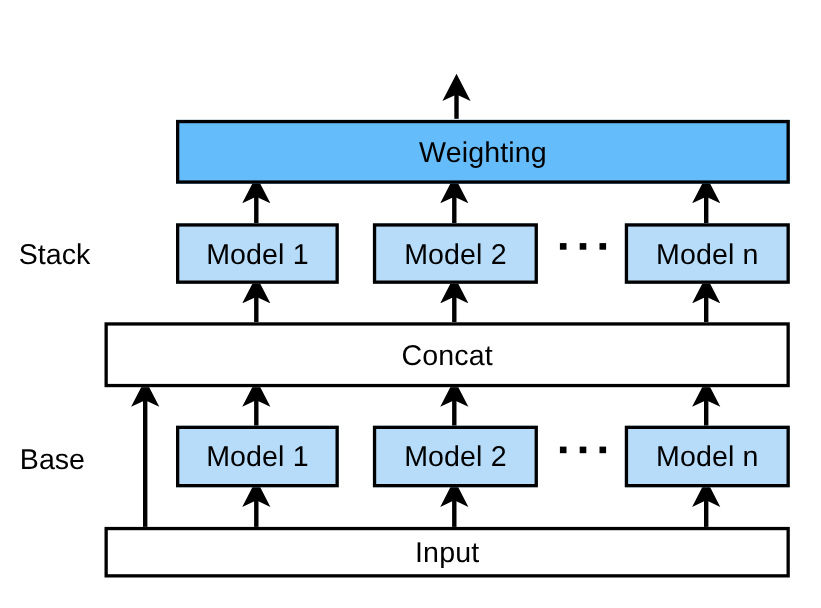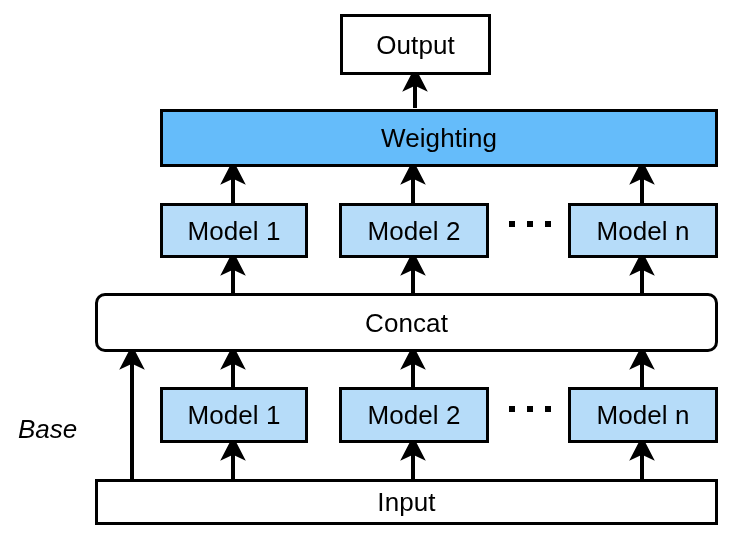--- a/index.html
+++ b/index.html
@@ -92,49 +92,47 @@
     <line x1="413" y1="387" x2="413" y2="361" stroke="#000000" stroke-width="4" marker-end="url(#arrowhead)"></line>
     <line x1="642" y1="387" x2="642" y2="361" stroke="#000000" stroke-width="4" marker-end="url(#arrowhead)"></line>
 
     <line x1="132" y1="479" x2="132" y2="361" stroke="#000000" stroke-width="4" marker-end="url(#arrowhead)"></line>
 
     <line x1="233" y1="479" x2="233" y2="452" stroke="#000000" stroke-width="4" marker-end="url(#arrowhead)"></line>
     <line x1="413" y1="479" x2="413" y2="452" stroke="#000000" stroke-width="4" marker-end="url(#arrowhead)"></line>
     <line x1="642" y1="479" x2="642" y2="452" stroke="#000000" stroke-width="4" marker-end="url(#arrowhead)"></line>
   </svg>
 
-  <div class="node node-white" style="left:340px; top:14px; width:151px; height:61px;">
-    <span>Output</span>
-  </div>
 
   <div class="node node-blue-dark" style="left:160px; top:109px; width:558px; height:58px;">
     <span>Weighting</span>
   </div>
 
+  <div class="row-label" style="left:17px; top:218px;">Stack</div>
 
   <div class="node node-blue-light" style="left:160px; top:203px; width:148px; height:55px;">
     <span>Model 1</span>
   </div>
   <div class="node node-blue-light" style="left:339px; top:203px; width:150px; height:55px;">
     <span>Model 2</span>
   </div>
   <div class="ellipsis" style="left:509px; top:221px;">
     <span></span>
     <span></span>
     <span></span>
   </div>
   <div class="node node-blue-light" style="left:568px; top:203px; width:150px; height:55px;">
     <span>Model n</span>
   </div>
 
-  <div class="node node-white" style="left:95px; top:293px; width:623px; height:59px;border-radius:10px;">
+  <div class="node node-white" style="left:95px; top:293px; width:623px; height:59px;">
     <span>Concat</span>
   </div>
 
-  <div class="row-label" style="left:18px; top:416px;font-style:italic;">Base</div>
+  <div class="row-label" style="left:18px; top:404px;">Base</div>
 
   <div class="node node-blue-light" style="left:160px; top:387px; width:148px; height:56px;">
     <span>Model 1</span>
   </div>
   <div class="node node-blue-light" style="left:339px; top:387px; width:150px; height:56px;">
     <span>Model 2</span>
   </div>
   <div class="ellipsis" style="left:509px; top:406px;">
     <span></span>
     <span></span>

